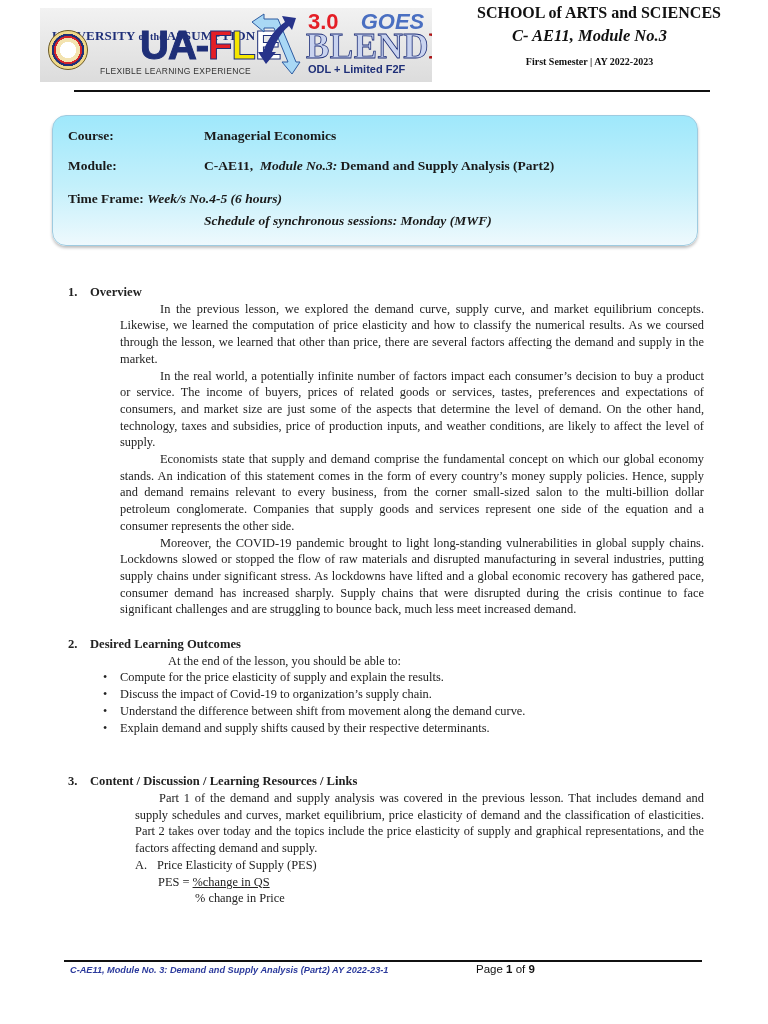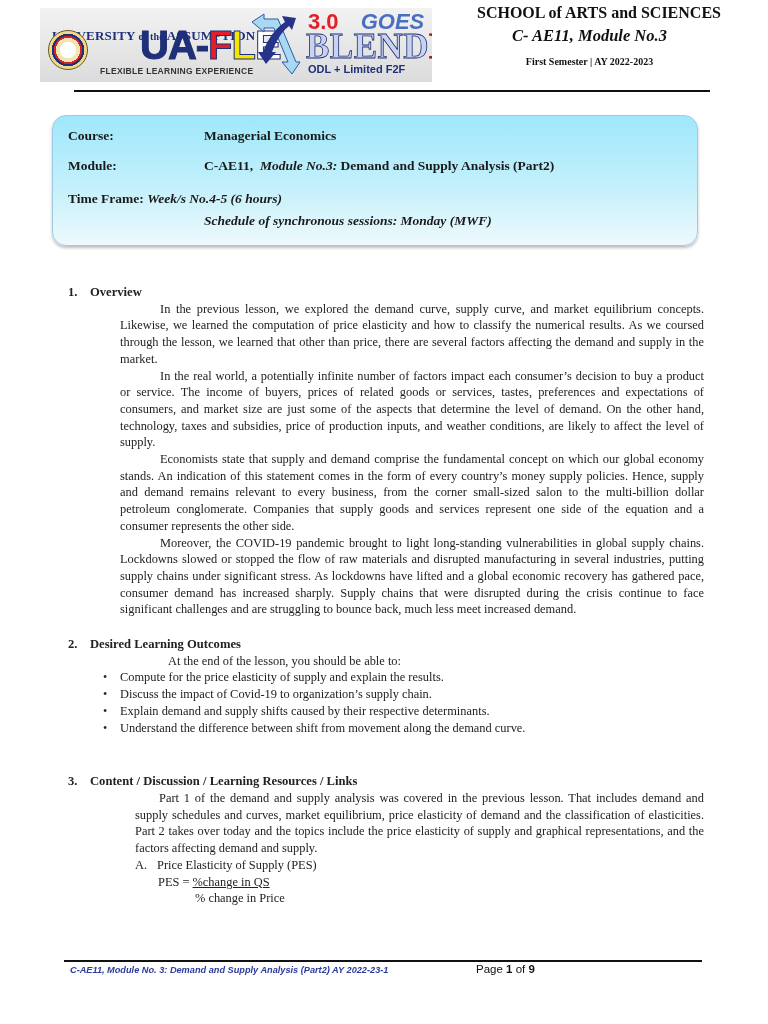--- a/index.html
+++ b/index.html
@@ -9,21 +9,21 @@
   
   .banner { position: absolute; left: 40px; top: 8px; width: 392px; height: 74px; background: linear-gradient(180deg,#f2f2f2 0%,#dcdcdc 100%); overflow: hidden; }
   .banner .univ { position: absolute; left: 12px; top: 20px; font-family: Liberation Serif, serif; font-weight: bold; font-size: 13px; color: #1f2f78; letter-spacing: 0.2px; white-space: nowrap; }
   .banner .univ .of { font-size: 10px; }
   .seal { position: absolute; left: 8px; top: 22px; width: 40px; height: 40px; border-radius: 50%; background: radial-gradient(circle at 50% 50%, #ffffff 0 30%, #f3e3b0 31% 45%, #d2232a 46% 52%, #1f2f78 53% 60%, #f0d98a 61% 72%, #8a6d2a 73% 80%, #f7efd6 81% 100%); border: 1px solid #6b5a25; }
   .uaflex { position: absolute; left: 52px; top: 14px; font-family: "Liberation Sans", sans-serif; font-weight: 900; font-size: 40px; letter-spacing: -1px; line-height: 46px; white-space: nowrap; -webkit-text-stroke: 1px #1f2f78; }
   .uaflex .ua { color: #1f2f78; margin-left: 48px; }
   .uaflex .f { color: #e41e26; }
   .uaflex .l { color: #f5e600; }
   .uaflex .e { color: #ffffff; }
-  .banner .tagline { position: absolute; left: 60px; top: 58px; font-family: "Liberation Sans", sans-serif; font-weight: bold; font-size: 8.5px; color: #333; letter-spacing: 0.3px; white-space: nowrap; }
+  .banner .tagline { position: absolute; left: 60px; top: 58px; font-family: "Liberation Sans", sans-serif; font-weight: normal; font-size: 8.5px; color: #333; letter-spacing: 0.3px; white-space: nowrap; }
   .arrows { position: absolute; left: 208px; top: 4px; width: 56px; height: 66px; }
   .goes { position: absolute; left: 268px; top: 2px; font-family: "Liberation Sans", sans-serif; font-weight: 900; font-size: 22px; line-height: 24px; white-space: nowrap; }
   .goes .v3 { color: #e41e26; }
   .goes .gw { color: #4a6fc1; font-style: italic; margin-left: 16px; }
   .blended { position: absolute; left: 266px; top: 24px; font-family: "Liberation Serif", serif; font-weight: 700; font-size: 35px; line-height: 30px; letter-spacing: 0.5px; white-space: nowrap; -webkit-text-stroke: 0.8px #1f2f78; }
   .blended .bl { color: #c9d3ef; }
   .blended .ed { color: #e41e26; -webkit-text-stroke: 0.8px #8b0000; }
   .odl { position: absolute; left: 268px; top: 55px; font-family: "Liberation Sans", sans-serif; font-weight: bold; font-size: 11px; color: #1f2f78; white-space: nowrap; }
 
   .school-block { position: absolute; left: 432px; top: 4px; width: 250px; text-align: center; padding-left: 45px; }
@@ -137,22 +137,22 @@
   <div style="height:18px"></div>
 
   <div class="sec-head">
     <span class="num">2.</span>
     <span>Desired Learning Outcomes</span>
   </div>
   <div class="intro-line">At the end of the lesson, you should be able to:</div>
   <ul class="bullets">
     <li>Compute for the price elasticity of supply and explain the results.</li>
     <li>Discuss the impact of Covid-19 to organization’s  supply chain.</li>
+    <li>Understand the difference between shift from movement along the demand curve.</li>
     <li>Explain demand and supply shifts caused by their respective determinants.</li>
-    <li>Understand the difference between shift from movement along the demand curve.</li>
   </ul>
 
   <div style="height:37px"></div>
 
   <div class="sec-head">
     <span class="num">3.</span>
     <span>Content / Discussion / Learning Resources / Links</span>
   </div>
   <p class="p3">Part 1 of the demand and supply analysis was covered in the previous lesson. That includes demand and supply schedules and curves, market equilibrium, price elasticity of demand and the classification of elasticities. Part 2 takes over today and the topics include the price elasticity of supply and graphical representations, and the factors affecting demand and supply.</p>
   <div class="sub-a">

